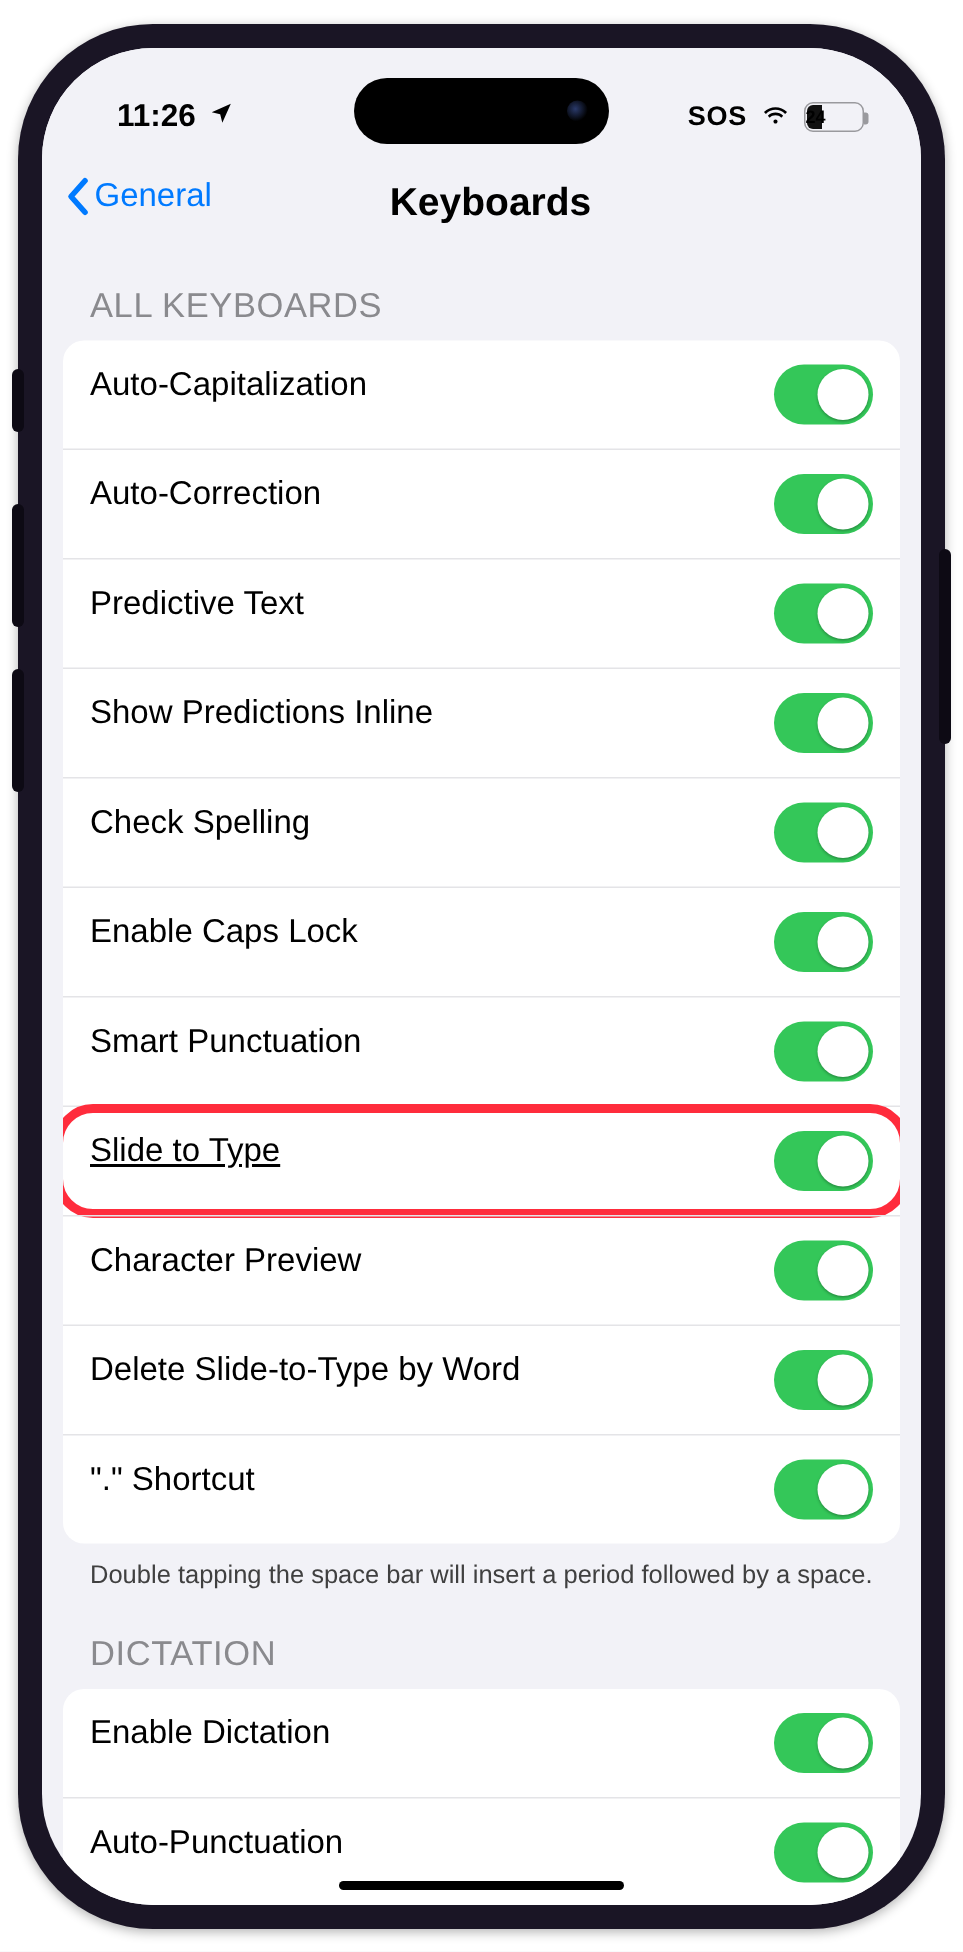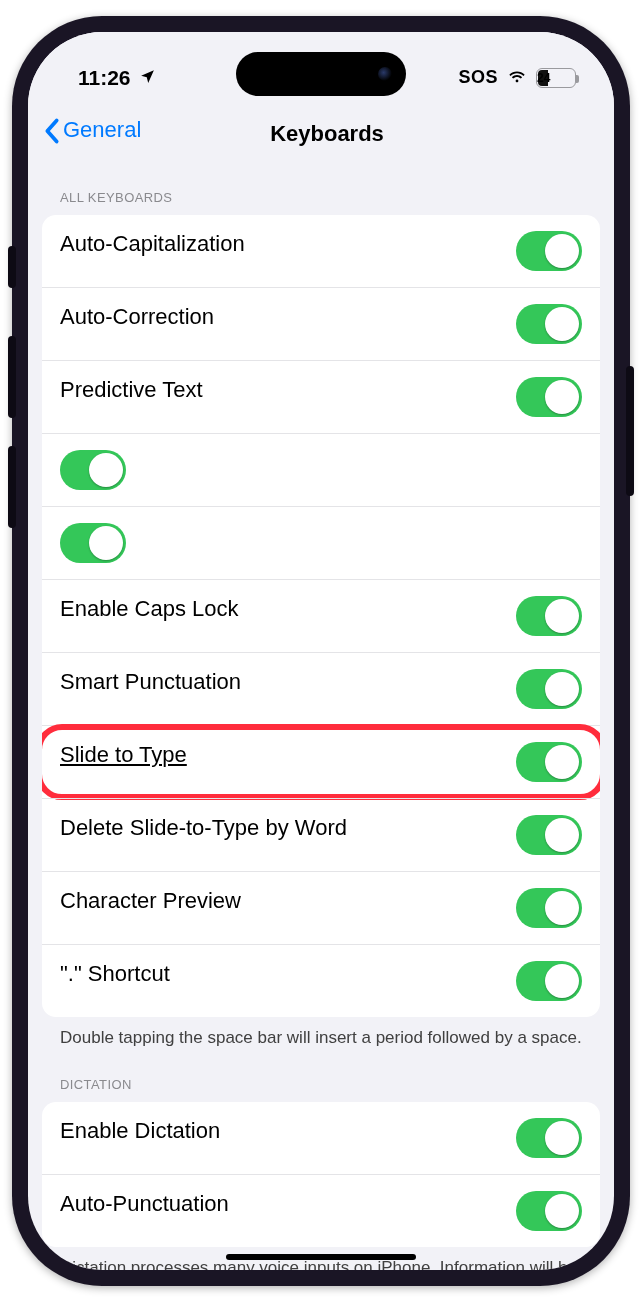--- a/index.html
+++ b/index.html
@@ -96,31 +96,31 @@
     border-bottom: 0.5px solid rgba(0,0,0,0);
   }
   .back-btn {
     display:flex; align-items:flex-start; gap:1px;
     color:#007aff; font-size:22px;
     cursor:pointer;
   }
   .back-btn svg { width:20px; height:28px; }
   .nav-title {
     position:absolute; left:0; right:0; text-align:center;
-    font-size:22px; font-weight:600; color:#000;
+    font-size:26px; font-weight:600; color:#000;
     pointer-events:none;
     padding-left:12px;
   }
   .content {
     padding: 0 14px 40px;
     overflow-y: auto;
     height: calc(100% - 134px);
   }
   .section-header {
-    font-size:13px; color:#8a8a8e;
+    font-size:23px; color:#8a8a8e;
     text-transform: uppercase;
     letter-spacing: 0.4px;
     padding: 24px 18px 10px;
   }
   .section-footer {
     font-size:17px; color:#404040;
     padding: 10px 18px 4px;
     line-height:1.35;
   }
   .group {
@@ -228,25 +228,27 @@
               <span class="knob"></span>
             </span>
         </div>
         <div class="row">
           <span>Predictive Text</span>
           <span class="toggle">
               <span class="knob"></span>
             </span>
         </div>
         <div class="row">
-          <span class="toggle">
-              <span class="knob"></span>
-            </span>
-        </div>
-        <div class="row">
+          <span>Show Predictions Inline</span>
+          <span class="toggle">
+              <span class="knob"></span>
+            </span>
+        </div>
+        <div class="row">
+          <span>Check Spelling</span>
           <span class="toggle">
               <span class="knob"></span>
             </span>
         </div>
         <div class="row">
           <span>Enable Caps Lock</span>
           <span class="toggle">
               <span class="knob"></span>
             </span>
         </div>
@@ -257,27 +259,27 @@
             </span>
         </div>
         <div class="row" style="position:relative;text-decoration:underline;">
           <span>Slide to Type</span>
           <span class="toggle">
               <span class="knob"></span>
             </span>
           <span class="highlight"></span>
         </div>
         <div class="row">
+          <span>Character Preview</span>
+          <span class="toggle">
+              <span class="knob"></span>
+            </span>
+        </div>
+        <div class="row">
           <span>Delete Slide-to-Type by Word</span>
-          <span class="toggle">
-              <span class="knob"></span>
-            </span>
-        </div>
-        <div class="row">
-          <span>Character Preview</span>
           <span class="toggle">
               <span class="knob"></span>
             </span>
         </div>
         <div class="row">
           <span>"." Shortcut</span>
           <span class="toggle">
               <span class="knob"></span>
             </span>
         </div>

